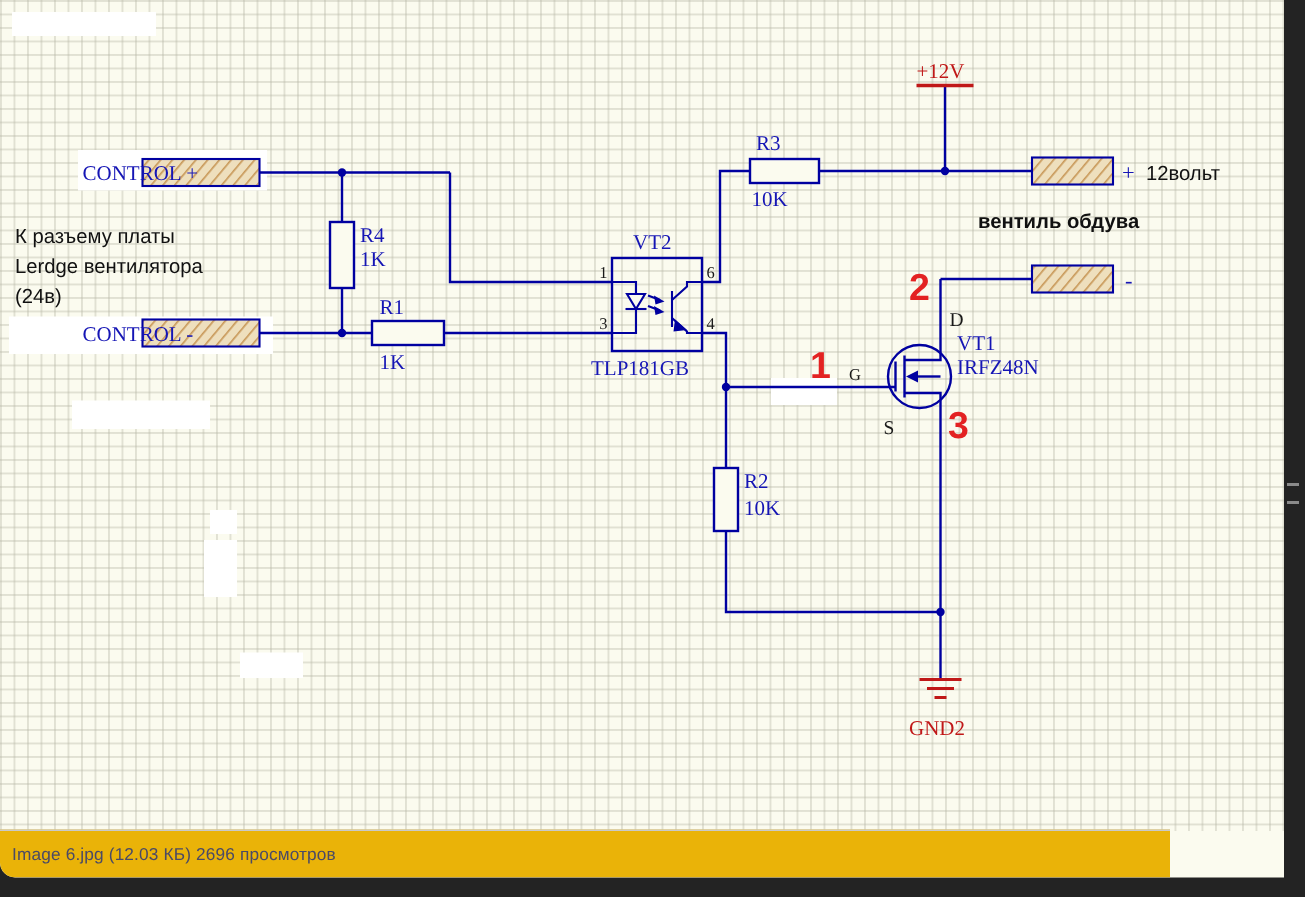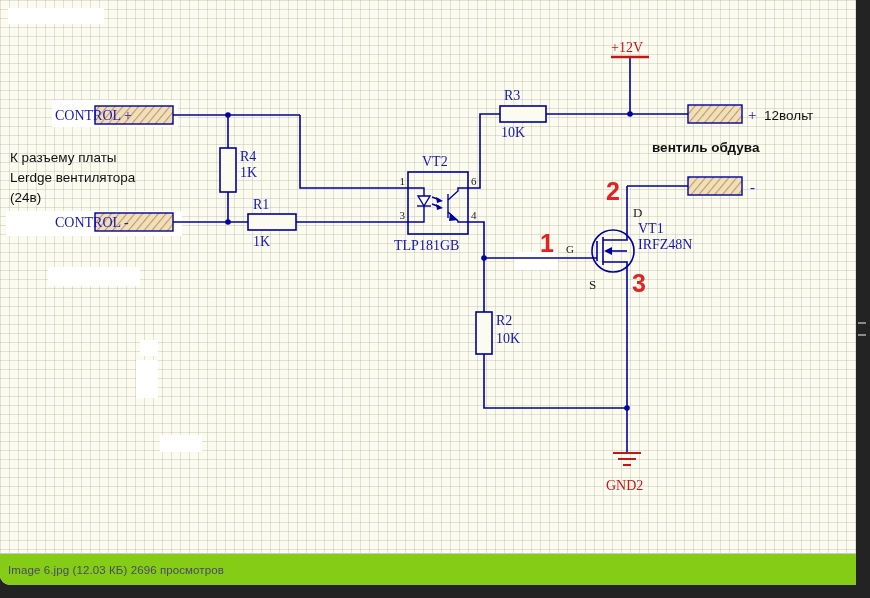--- a/index.html
+++ b/index.html
@@ -14,22 +14,22 @@
   }
   .canvas {
     position:absolute; left:0; top:0; width:856px; height:554px;
     background-color:#fbfbef;
     background-image:
       linear-gradient(rgba(183,183,166,.38) 1px, transparent 1px),
       linear-gradient(90deg, rgba(183,183,166,.38) 1px, transparent 1px);
     background-size:9px 9px;
   }
   .caption-bar {
-    position:absolute; left:0; bottom:0; width:856px; height:31px;
-    background:#84cc16; border-top:1px solid #c9c9c9;
+    position:absolute; left:0; bottom:0; width:780px; height:31px;
+    background:#eab308; border-top:1px solid #c9c9c9;
     display:flex; align-items:center;
   }
   .caption-text {
     margin-left:8px; font-size:11.5px; color:#4a4a66; letter-spacing:.1px;
   }
   .side-tick {
     position:absolute; width:8px; height:2px; background:#8a8a8a; left:858px;
   }
   svg text { user-select:none; }
   .lblue { fill:#1515b5; font-family:"Liberation Serif", serif; }

